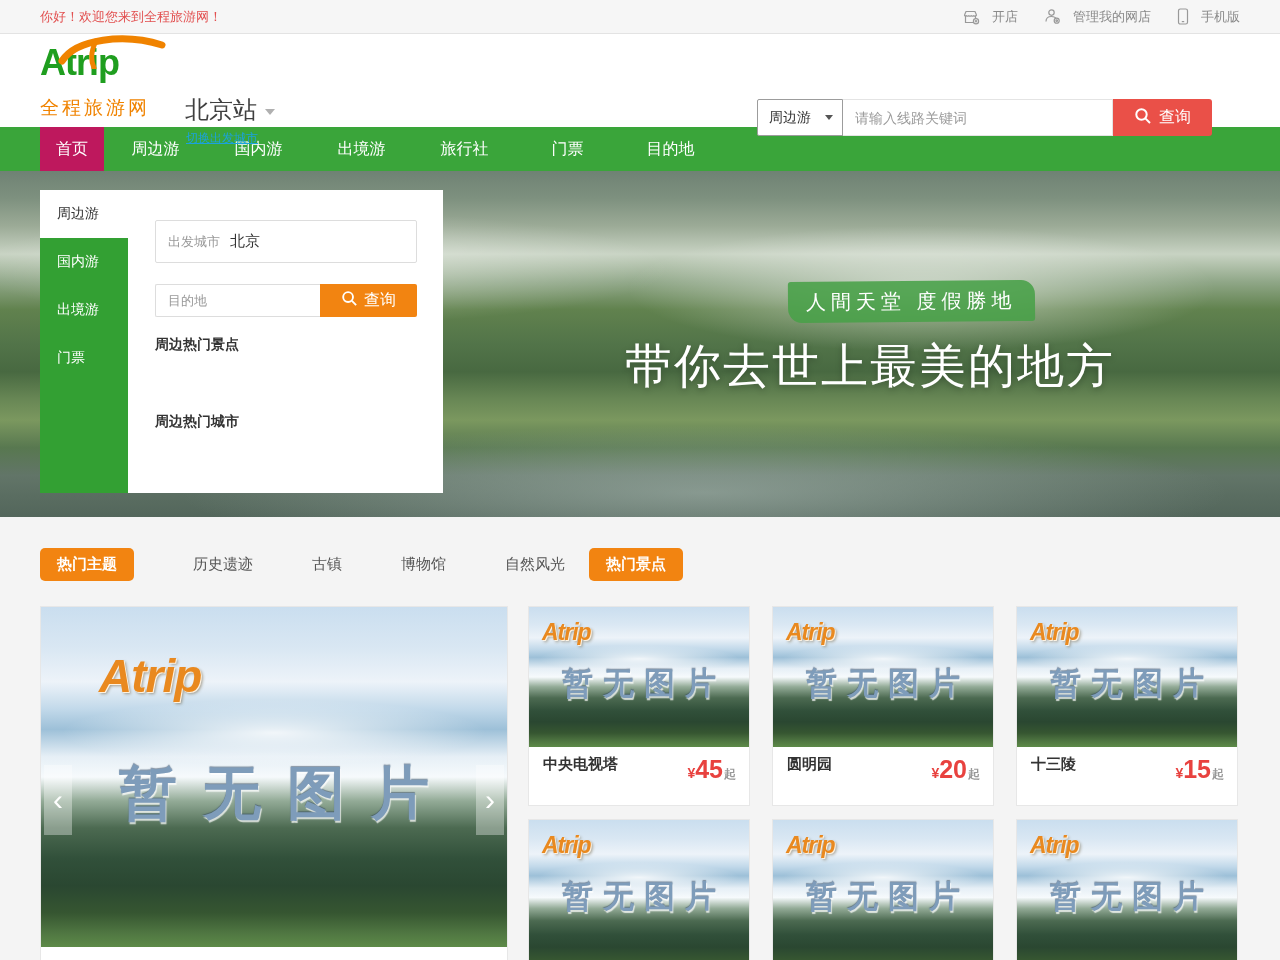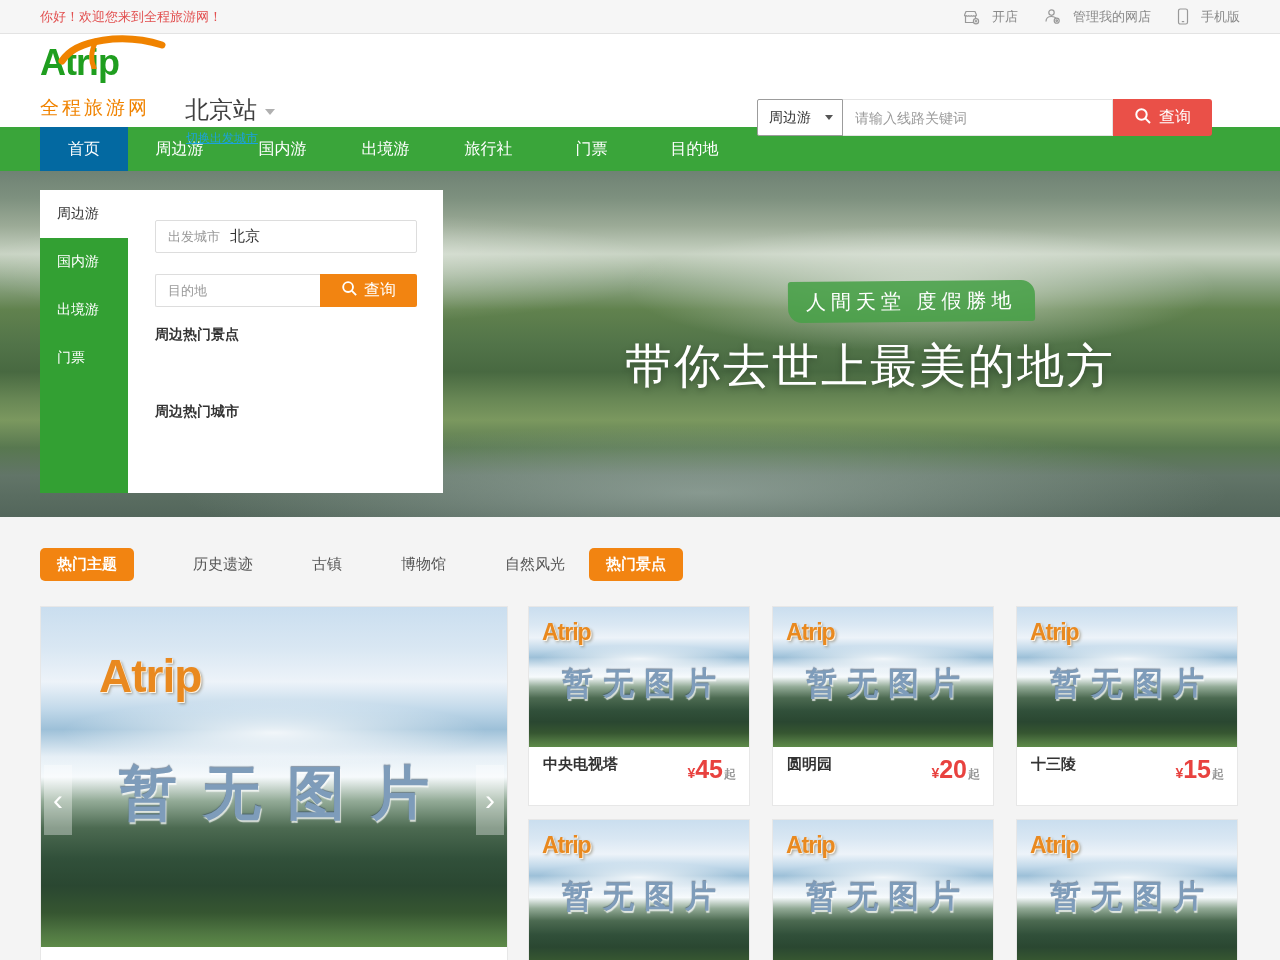--- a/index.html
+++ b/index.html
@@ -29,35 +29,35 @@
                    font-size:14px; color:#333; cursor:pointer; }
   .search-select .caret { width:0; height:0; border-left:4px solid transparent; border-right:4px solid transparent; border-top:5px solid #555; }
   .search-input { width:270px; border:1px solid #e4e4e4; border-left:none; padding:0 12px; font-size:14px; color:#333; outline:none; font-family:inherit; }
   .search-input::placeholder { color:#9b9b9b; }
   .search-btn { width:99px; border:none; background:#ea5048; color:#fff; font-size:16px; border-radius:0 3px 3px 0;
                 display:flex; align-items:center; justify-content:center; gap:7px; cursor:pointer; font-family:inherit; }
 
   
   .nav { height:44px; background:#3aa53a; display:flex; padding-left:40px; }
   .nav-item { width:103px; display:flex; align-items:center; justify-content:center; color:#fff; font-size:16px; cursor:pointer; }
-  .nav-item.active { width:88px; background:#0369a1; }
+  .nav-item.active { width:64px; background:#be185d; }
 
   
   .hero { height:346px; position:relative; overflow:hidden;
     background:
       radial-gradient(ellipse 420px 90px at 72% 34%, rgba(255,255,255,0.55), rgba(255,255,255,0) 70%),
       radial-gradient(ellipse 500px 80px at 25% 28%, rgba(255,255,255,0.4), rgba(255,255,255,0) 70%),
       radial-gradient(ellipse 700px 90px at 55% 93%, rgba(190,205,200,0.45), rgba(190,205,200,0) 75%),
       linear-gradient(180deg,#6f8274 0%,#7e917f 8%,#9cab97 16%,#c8d3c3 24%,#90a788 32%,#61824e 40%,#527449 50%,#486941 58%,#688755 66%,#7b985f 72%,#587850 80%,#627568 88%,#5a6d61 94%,#53665b 100%);
   }
   .hero-side { position:absolute; left:40px; top:19px; width:88px; height:303px; background:#33a033; }
   .side-tab { height:48px; display:flex; align-items:center; padding-left:17px; color:#fff; font-size:14px; cursor:pointer; }
   .side-tab.active { background:#fff; color:#333; }
   .hero-panel { position:absolute; left:128px; top:19px; width:315px; height:303px; background:#fff; padding:30px 26px 0 27px; }
-  .panel-field { width:262px; height:33px; border:1px solid #ddd; border-radius:2px; display:flex; align-items:center; padding:0 12px; gap:10px; cursor:pointer; }
+  .panel-field { width:262px; height:43px; border:1px solid #ddd; border-radius:2px; display:flex; align-items:center; padding:0 12px; gap:10px; cursor:pointer; }
   .panel-field .flabel { color:#999; font-size:13px; }
   .panel-field .fvalue { color:#333; font-size:15px; }
   .panel-row2 { margin-top:21px; display:flex; width:262px; height:33px; }
   .dest-input { flex:1; border:1px solid #ddd; border-right:none; border-radius:2px 0 0 2px; padding:0 12px; font-size:13px; color:#333; outline:none; min-width:0; font-family:inherit; }
   .dest-input::placeholder { color:#999; }
   .panel-search-btn { width:97px; border:none; background:#f28411; color:#fff; font-size:16px; border-radius:0 2px 2px 0;
                       display:flex; align-items:center; justify-content:center; gap:6px; cursor:pointer; font-family:inherit; }
   .panel-h { font-size:14px; font-weight:bold; color:#333; }
   .panel-h1 { margin-top:19px; }
   .panel-h2 { margin-top:59px; }
@@ -88,21 +88,21 @@
   .s-cur { color:#e8423f; font-size:14px; }
   .s-num { color:#e8423f; font-size:25px; }
   .s-suffix { color:#999; font-size:12px; margin-left:1px; }
 
   
   .ph { position:relative; overflow:hidden;
     background:
       radial-gradient(ellipse 65% 14% at 50% 37%, rgba(255,255,255,0.85), rgba(255,255,255,0) 70%),
       linear-gradient(180deg,#cadeef 0%,#d9e7f3 12%,#edf3f9 22%,#c2d9ea 30%,#9dc0d8 36%,#e6eff6 44%,#f6fafc 50%,#93ab97 57%,#4c6a51 65%,#31503a 74%,#2a4731 82%,#365631 90%,#507742 96%,#5d8a48 100%);
   }
-  .ph-logo { position:absolute; color:#e9891f; font-weight:bold; 
+  .ph-logo { position:absolute; color:#e9891f; font-weight:bold; font-style:italic;
              text-shadow:1px 1px 0 #fdf2e2, 2px 2px 3px rgba(80,60,20,0.45); letter-spacing:-1px;text-align:right; }
   .ph-text { position:absolute; color:#7e9cba; font-weight:bold;
              text-shadow:1px 2px 1px rgba(255,255,255,0.75), 0 -1px 1px rgba(50,70,95,0.55); }
   .ph-big .ph-logo { left:58px; top:42px; font-size:46px; }
   .ph-big .ph-text { left:0; right:0; top:148px; text-align:center; font-size:58px; letter-spacing:26px; text-indent:26px; }
   .ph-sm { width:220px; height:140px; }
   .ph-sm .ph-logo { left:13px; top:12px; font-size:23px; }
   .ph-sm .ph-text { left:0; right:0; top:56px; text-align:center; font-size:31px; letter-spacing:10px; text-indent:10px; }
   .ph-sm2 { height:155px; }
 </style>

